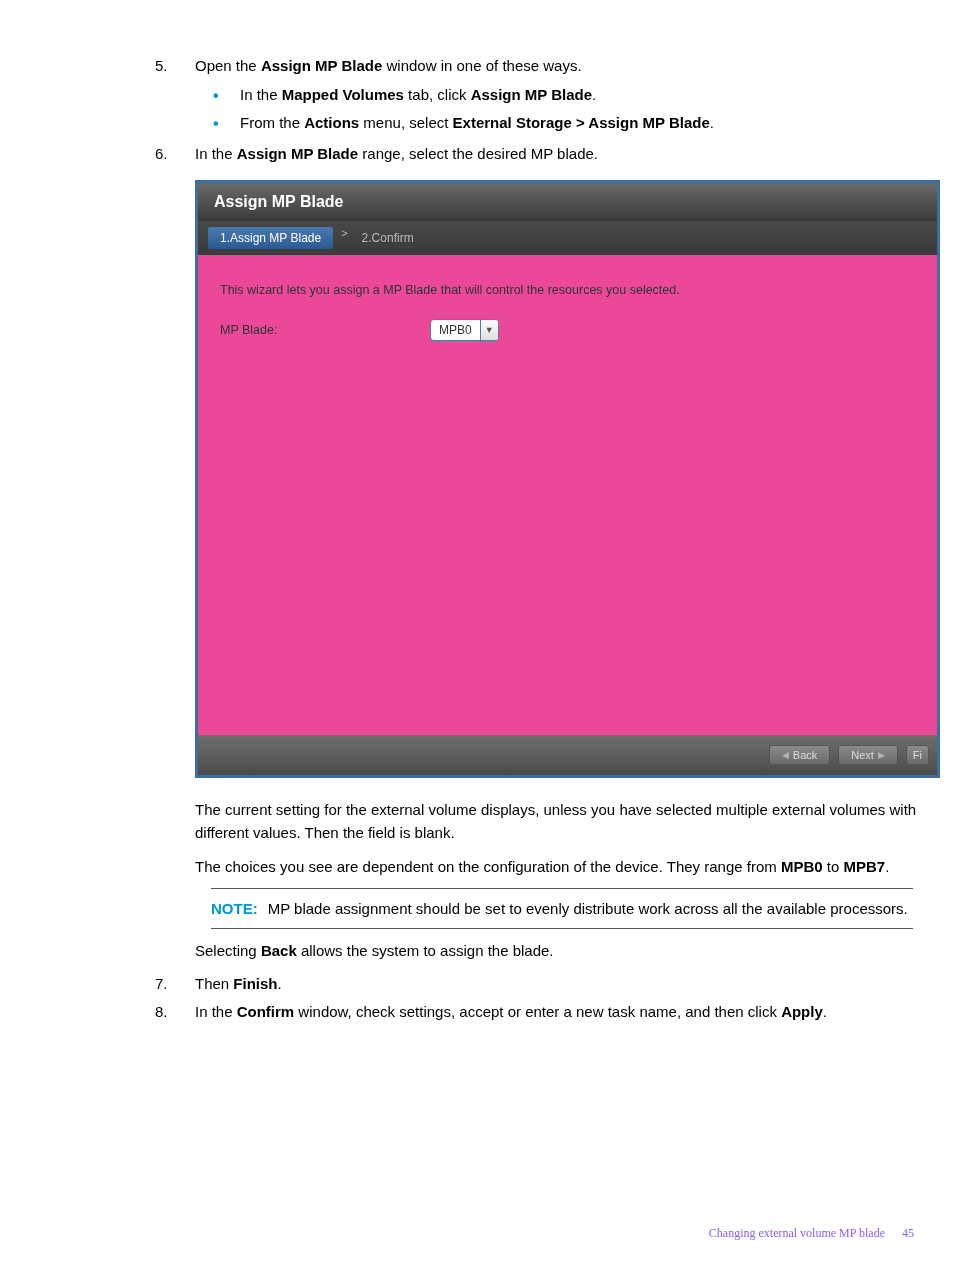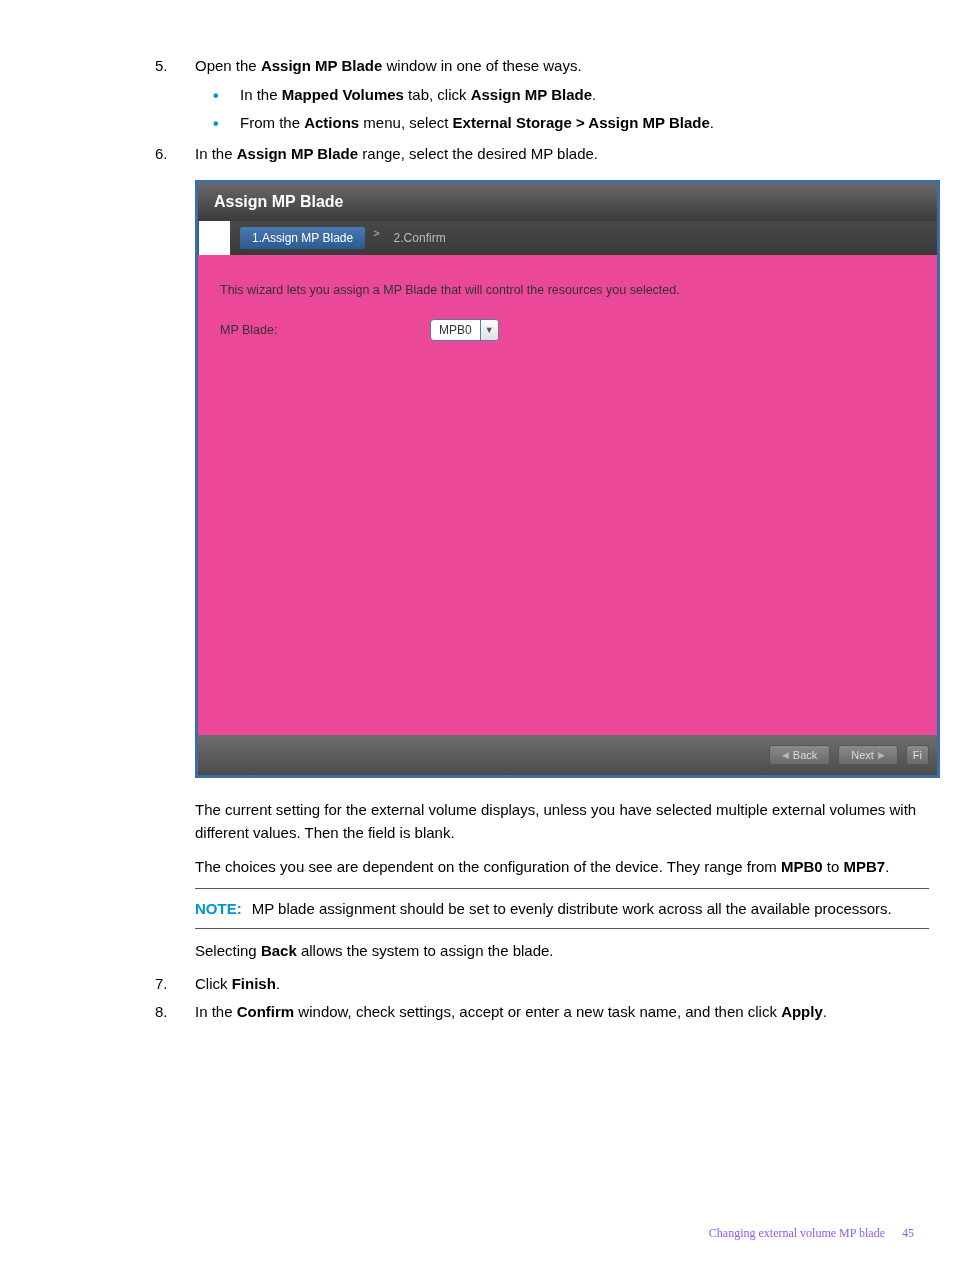--- a/index.html
+++ b/index.html
@@ -65,21 +65,20 @@
       font-family: Verdana, Arial, sans-serif;
     }
     .wizard-breadcrumb {
       background: linear-gradient(to bottom, #484848, #3a3a3a);
       padding: 6px 10px;
       display: flex;
       align-items: flex-start;
       gap: 8px;
       font-size: 12px;
       font-family: Verdana, Arial, sans-serif;
-      margin-left: 32px;
     }
     .crumb-active {
       background: linear-gradient(to bottom, #4a7ab0, #2a5a90);
       color: #fff;
       padding: 4px 12px;
       border-radius: 2px;
     }
     .crumb-sep { color: #bbb; font-size: 11px; }
     .crumb-inactive { color: #bbb; padding: 4px 6px; }
     .wizard-body {
@@ -145,21 +144,21 @@
     .post-text {
       margin-left: 55px;
       font-size: 15px;
       line-height: 1.55;
     }
     .post-text > p { margin-bottom: 10px; }
     .note-block {
       border-top: 1px solid #555;
       border-bottom: 1px solid #555;
       padding: 8px 0;
-      margin: 10px 0;
+      margin: 10px 16px;
     }
     .note-label {
       color: #0096d6;
       font-weight: bold;
       margin-right: 10px;
     }
     ol.cont-list {
       list-style: none;
       counter-reset: citem 6;
       font-size: 15px;
@@ -249,21 +248,21 @@
   <div class="note-block">
     <span class="note-label">NOTE:</span><span>MP blade assignment should be set to evenly distribute work across all the available processors.</span>
   </div>
   <p>
     <span>Selecting </span><span class="bold">Back</span><span> allows the system to assign the blade.</span>
   </p>
 </div>
 
 <ol class="cont-list">
   <li>
-    <span>Click </span><span class="bold">Finish</span><span>.</span>
+    <span>Then </span><span class="bold">Finish</span><span>.</span>
   </li>
   <li>
     <span>In the </span><span class="bold">Confirm</span><span> window, check settings, accept or enter a new task name, and then click </span><span class="bold">Apply</span><span>.</span>
   </li>
 </ol>
 
 <div class="page-footer">
   <span>Changing external volume MP blade</span>
   <span class="page-num">45</span>
 </div>

